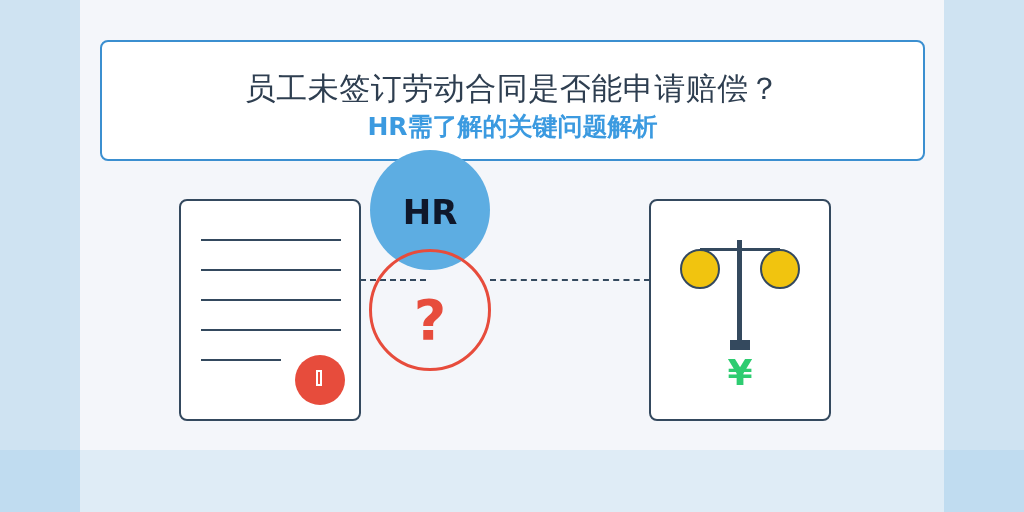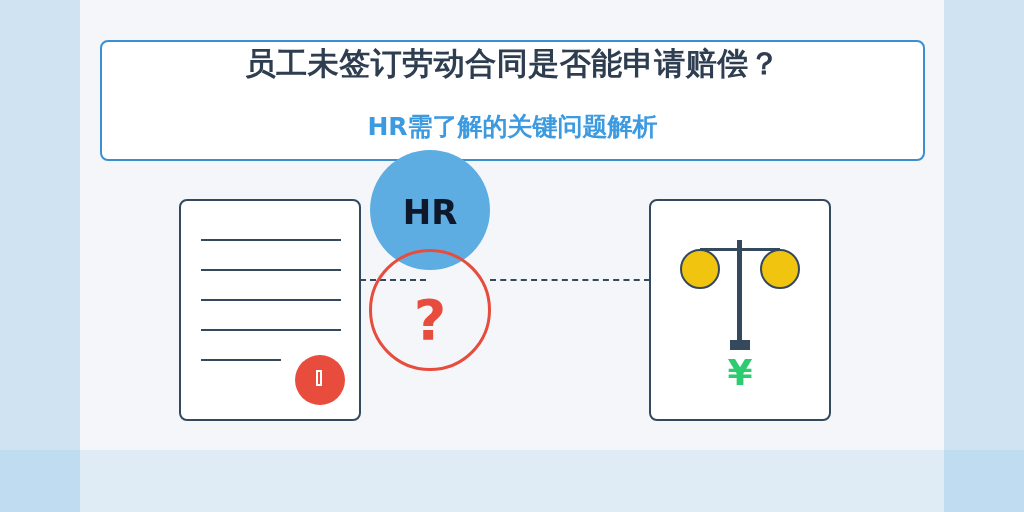--- a/index.html
+++ b/index.html
@@ -3,21 +3,21 @@
 <meta charset="utf-8">
 <style>
   html,body{margin:0;padding:0;}
   body{width:1024px;height:512px;position:relative;overflow:hidden;background:#f4f6fa;font-family:"DejaVu Sans","Liberation Sans",sans-serif;}
   .strip{position:absolute;top:0;height:512px;width:80px;background:#cfe3f2;}
   .strip.left{left:0;} .strip.right{left:944px;}
   .band{position:absolute;left:80px;top:450px;width:864px;height:62px;background:#dfecf6;}
   .corner{position:absolute;top:450px;width:80px;height:62px;background:#c0dcf0;}
   .corner.left{left:0;} .corner.right{left:944px;}
   .banner{position:absolute;left:100px;top:40px;width:822px;height:118px;border:2px solid #3b8fd0;border-radius:8px;background:#fff;box-sizing:border-box;width:825px;height:121px;}
-  .title{position:absolute;left:0;right:0;top:1px;text-align:center;font-size:31px;font-weight:bold;color:#2e3e50;letter-spacing:0.5px;}
+  .title{position:absolute;left:0;right:0;top:26px;text-align:center;font-size:31px;font-weight:normal;color:#2e3e50;letter-spacing:0.5px;}
   .subtitle{position:absolute;left:0;right:0;top:68px;text-align:center;font-size:25px;font-weight:bold;color:#3b9ae0;}
   .card{position:absolute;background:#fff;border:2px solid #34495e;border-radius:8px;box-sizing:border-box;}
   .doc{left:179px;top:199px;width:182px;height:222px;}
   .scale{left:649px;top:199px;width:182px;height:222px;}
   .line{position:absolute;left:20px;height:2px;background:#34495e;}
   .badge{position:absolute;left:295px;top:355px;width:50px;height:50px;border-radius:50%;background:#e74c3c;}
   .tofu{position:absolute;left:21px;top:15px;width:6px;height:16px;border:2px solid #fff;box-sizing:border-box;}
   .dash{position:absolute;top:279px;height:0;border-top:2px dashed #34495e;}
   .hr{position:absolute;left:370px;top:150px;width:120px;height:120px;border-radius:50%;background:#5dade2;color:#0f172a;font-weight:bold;font-size:34px;text-align:center;line-height:124px;}
   .q{position:absolute;left:369px;top:249px;width:122px;height:122px;border-radius:50%;border:3px solid #e74c3c;box-sizing:border-box;color:#e74c3c;font-weight:bold;font-size:56px;text-align:center;line-height:136px;}

